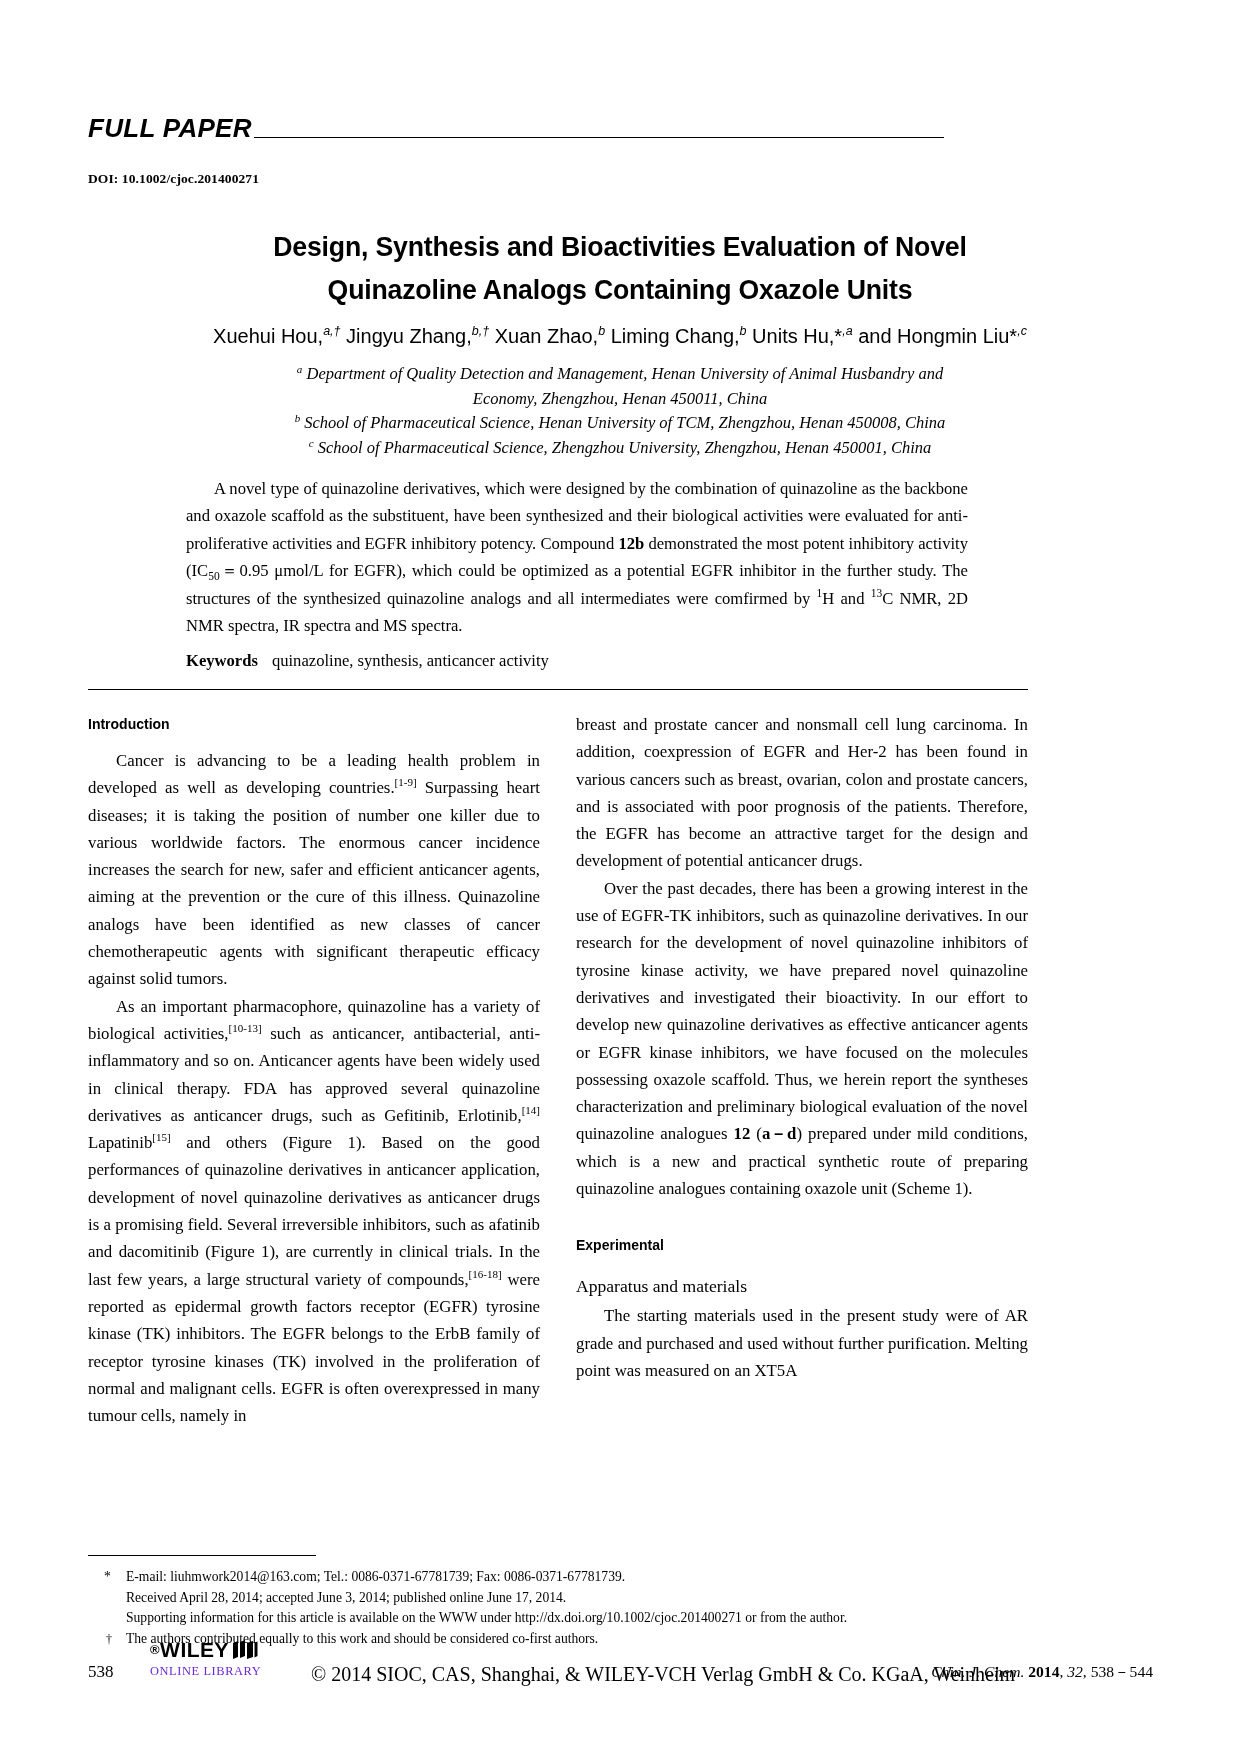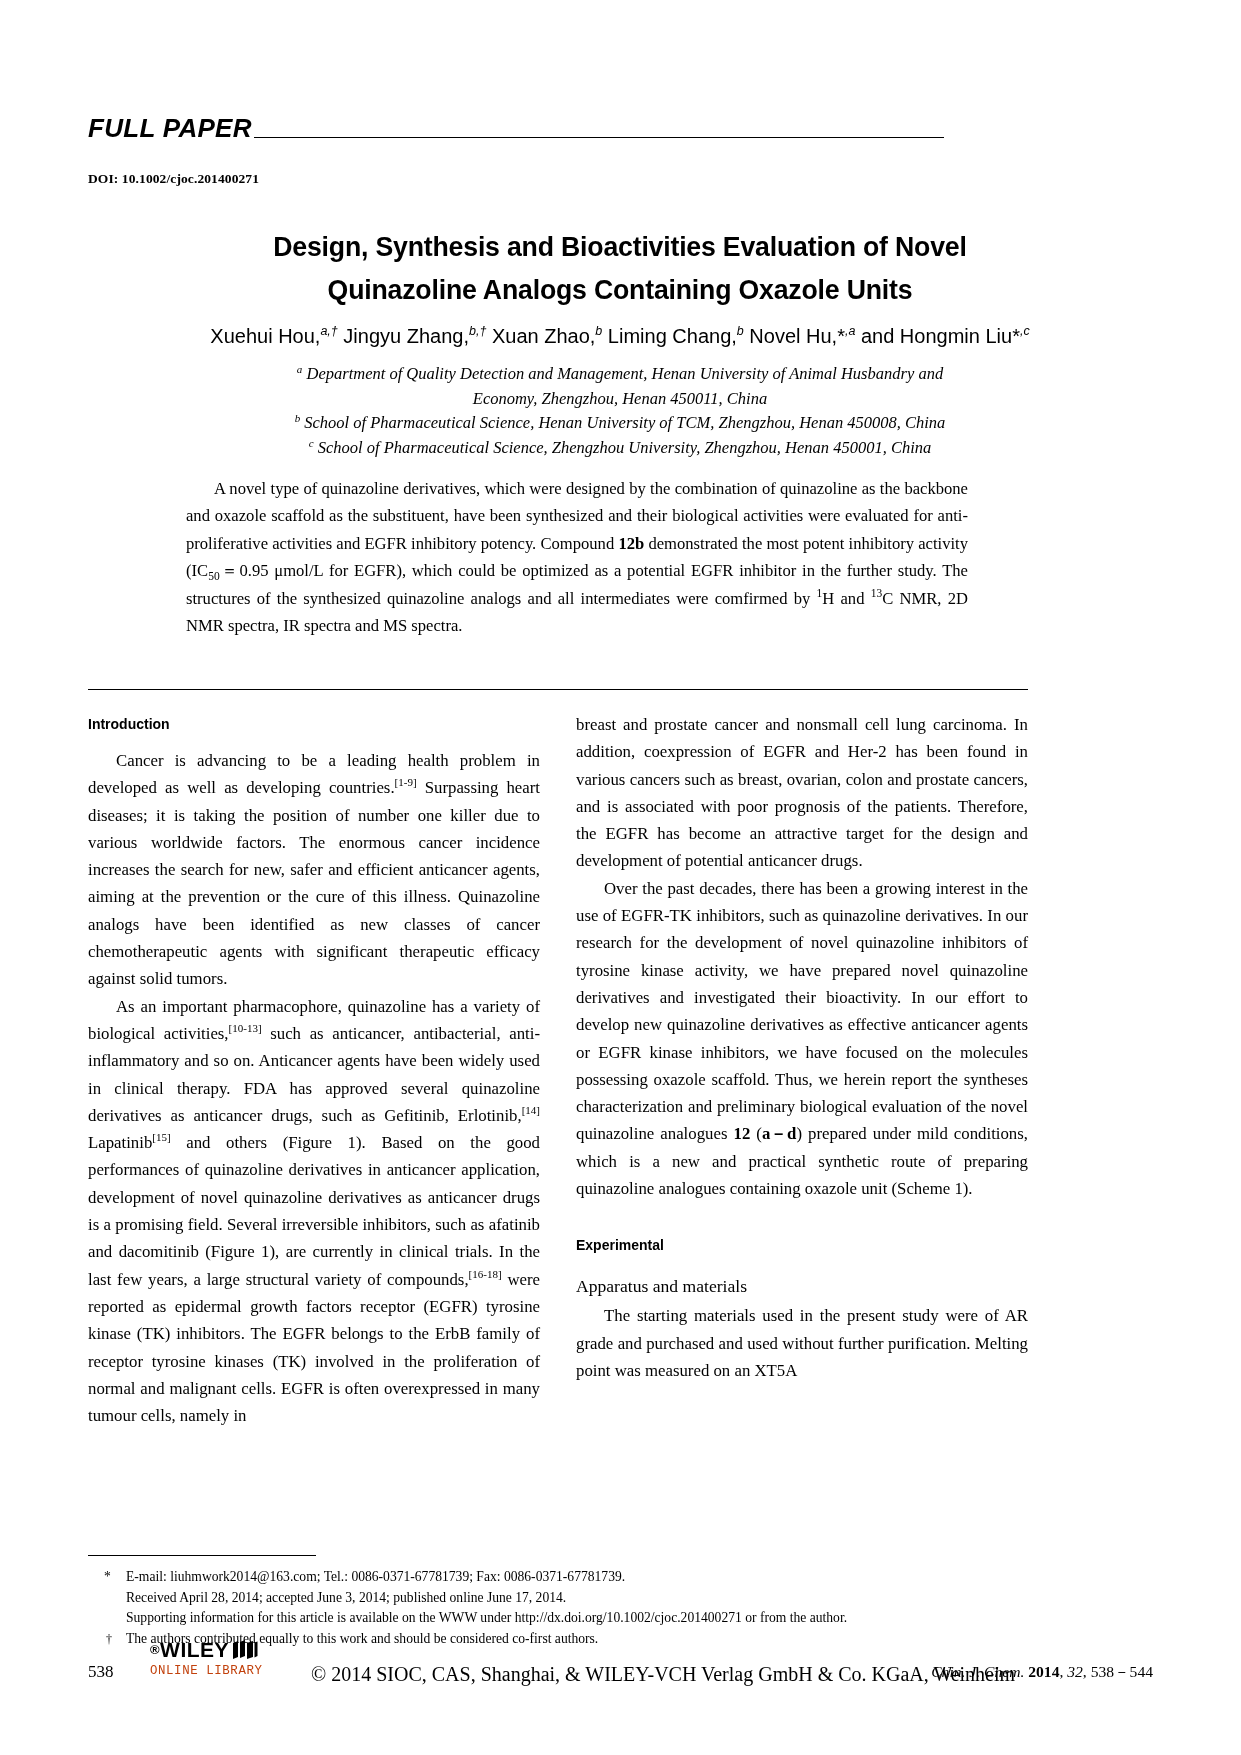--- a/index.html
+++ b/index.html
@@ -242,25 +242,25 @@
     vertical-align: 3px;
   }
   .wiley-books {
     display: inline-block;
     width: 26px;
     height: 19px;
     vertical-align: -2px;
     margin-left: 3px;
   }
   .wiley-sub {
-    font-family: Liberation Mono, monospace;
+    font-family: Liberation Serif, serif;
     font-size: 12.4px;
     letter-spacing: 0.6px;
     line-height: 16px;
-    color: #c2410c;
+    color: #6d28d9;
     margin-top: 2px;
   }
   .copyright {
     position: absolute;
     left: 311px;
     top: 1646px;
     font-size: 20px;
     white-space: nowrap;
     text-align: center;
   }
@@ -285,34 +285,37 @@
   </div>
 
   <div class="doi">DOI: 10.1002/cjoc.201400271</div>
 
   <div class="title">
     <span class="ln">Design, Synthesis and Bioactivities Evaluation of Novel</span>
     <span class="ln">Quinazoline Analogs Containing Oxazole Units</span>
   </div>
 
   <div class="authors">
-    <span>Xuehui Hou,</span><sup>a,†</sup><span> Jingyu Zhang,</span><sup>b,†</sup><span> Xuan Zhao,</span><sup>b</sup><span> Liming Chang,</span><sup>b</sup><span> Novel Hu,*</span><sup>,a</sup><span> and Hongmin Liu*</span><sup>,c</sup>
+    <span>Xuehui Hou,</span><sup>a,†</sup><span> Jingyu Zhang,</span><sup>b,†</sup><span> Xuan Zhao,</span><sup>b</sup><span> Liming Chang,</span><sup>b</sup><span> Units Hu,*</span><sup>,a</sup><span> and Hongmin Liu*</span><sup>,c</sup>
   </div>
 
   <div class="affils">
     <span class="ln"><sup>a</sup><span> Department of Quality Detection and Management, Henan University of Animal Husbandry and</span></span>
     <span class="ln">Economy, Zhengzhou, Henan 450011, China</span>
     <span class="ln"><sup>b</sup><span> School of Pharmaceutical Science, Henan University of TCM, Zhengzhou, Henan 450008, China</span></span>
     <span class="ln"><sup>c</sup><span> School of Pharmaceutical Science, Zhengzhou University, Zhengzhou, Henan 450001, China</span></span>
   </div>
 
   <div class="abstract">
     <span>A novel type of quinazoline derivatives, which were designed by the combination of quinazoline as the backbone and oxazole scaffold as the substituent, have been synthesized and their biological activities were evaluated for anti-proliferative activities and EGFR inhibitory potency. Compound </span><b>12b</b><span> demonstrated the most potent inhibitory activity (IC</span><sub>50</sub><span>＝0.95 μmol/L for EGFR), which could be optimized as a potential EGFR inhibitor in the further study. The structures of the synthesized quinazoline analogs and all intermediates were comfirmed by </span><sup>1</sup><span>H and </span><sup>13</sup><span>C NMR, 2D NMR spectra, IR spectra and MS spectra.</span>
   </div>
 
+  <div class="keywords">
+    <span class="kw-label">Keywords</span><span>quinazoline, synthesis, anticancer activity</span>
+  </div>
 
   <div class="rule-abs-bottom"></div>
 
   <div class="col col-left">
     <h2 class="sec">Introduction</h2>
     <p><span>Cancer is advancing to be a leading health problem in developed as well as developing countries.</span><sup>[1-9]</sup><span> Surpassing heart diseases; it is taking the position of number one killer due to various worldwide factors. The enormous cancer incidence increases the search for new, safer and efficient anticancer agents, aiming at the prevention or the cure of this illness. Quinazoline analogs have been identified as new classes of cancer chemotherapeutic agents with significant therapeutic efficacy against solid tumors.</span></p>
     <p><span>As an important pharmacophore, quinazoline has a variety of biological activities,</span><sup>[10-13]</sup><span> such as anticancer, antibacterial, anti-inflammatory and so on. Anticancer agents have been widely used in clinical therapy. FDA has approved several quinazoline derivatives as anticancer drugs, such as Gefitinib, Erlotinib,</span><sup>[14]</sup><span> Lapatinib</span><sup>[15]</sup><span> and others (Figure 1). Based on the good performances of quinazoline derivatives in anticancer application, development of novel quinazoline derivatives as anticancer drugs is a promising field. Several irreversible inhibitors, such as afatinib and dacomitinib (Figure 1), are currently in clinical trials. In the last few years, a large structural variety of compounds,</span><sup>[16-18]</sup><span> were reported as epidermal growth factors receptor (EGFR) tyrosine kinase (TK) inhibitors. The EGFR belongs to the ErbB family of receptor tyrosine kinases (TK) involved in the proliferation of normal and malignant cells. EGFR is often overexpressed in many tumour cells, namely in</span></p>
   </div>
 
   <div class="col col-right">

